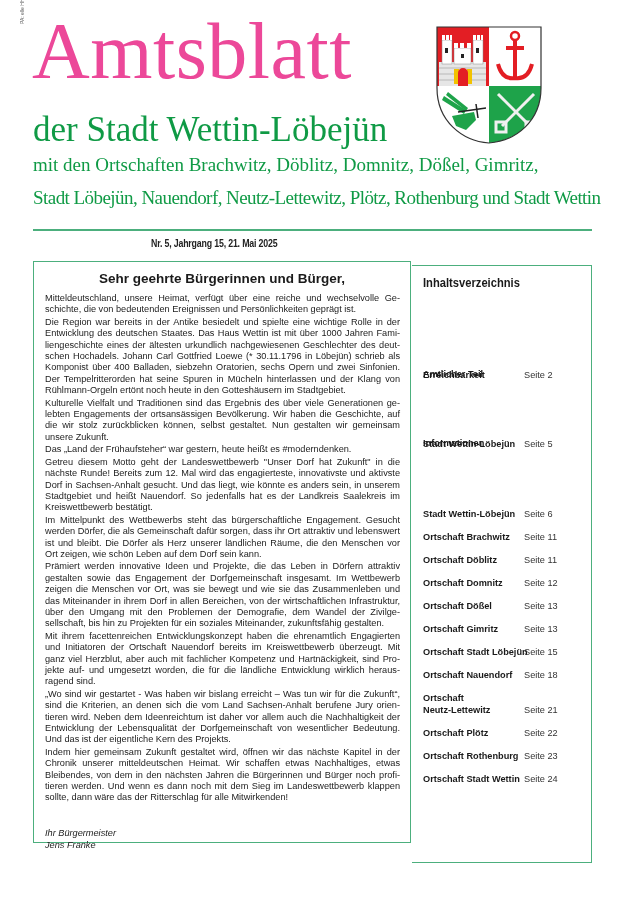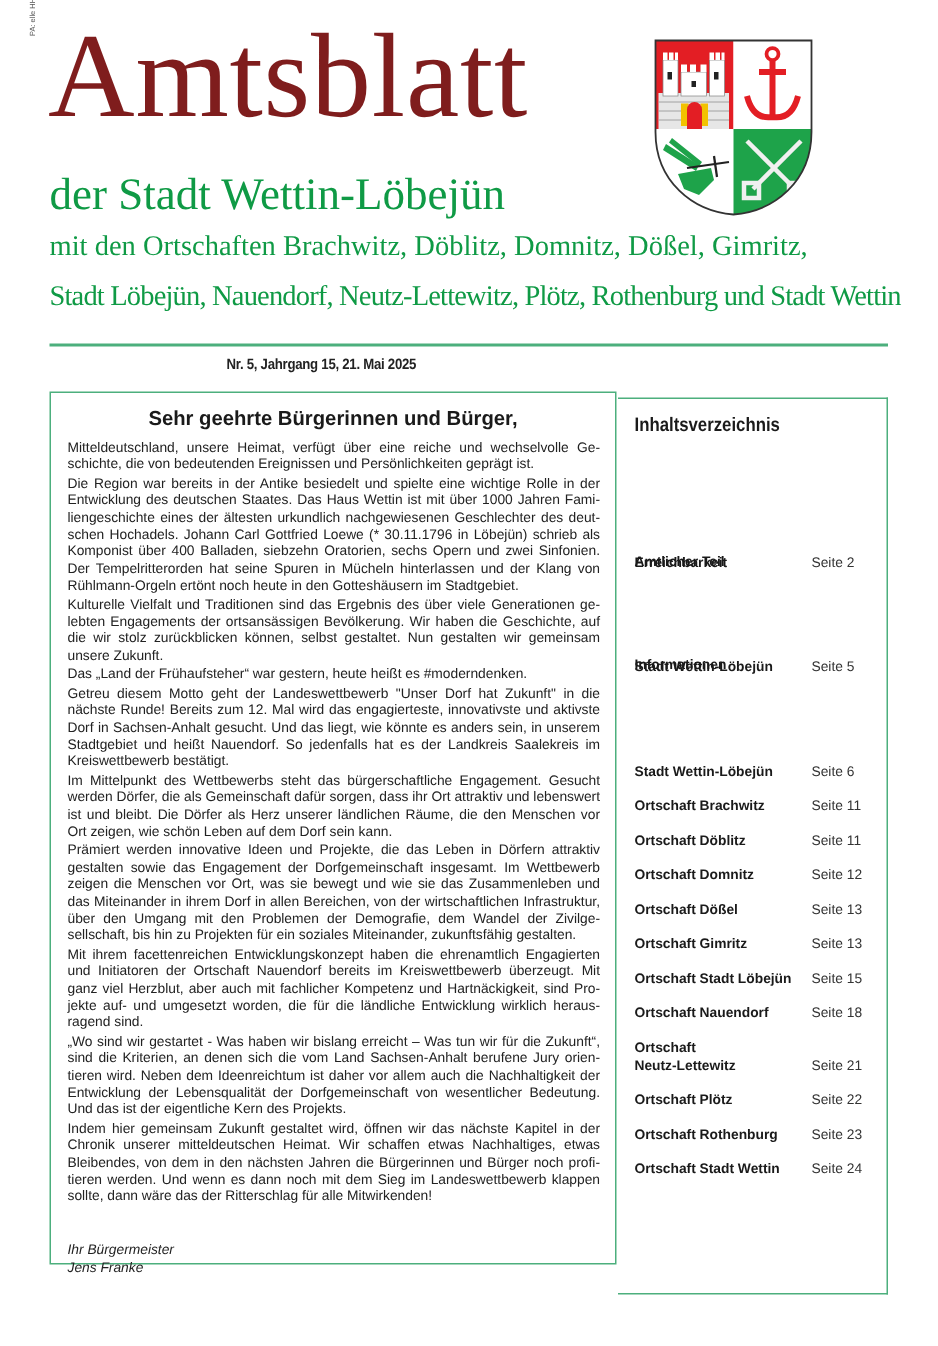--- a/index.html
+++ b/index.html
@@ -1,37 +1,37 @@
 <!DOCTYPE html>
 <html><head>
 <meta charset="utf-8">
 <style>
   html, body { margin: 0; padding: 0; background: #ffffff; }
   body { width: 625px; height: 897px; position: relative; overflow: hidden; font-family: "Liberation Sans", sans-serif; color: #1a1a1a; }
   .side-credit { position: absolute; left: 19px; top: 24px; font-size: 5px; color: #555; transform: rotate(-90deg); transform-origin: left top; white-space: nowrap; }
-  .masthead-title { position: absolute; left: 32px; top: 6px; font-family: "Liberation Serif", "DejaVu Serif", serif; font-size: 80px; line-height: 90px; color: #7f1d1d; letter-spacing: 0.5px; margin: 0; font-weight: normal; }
-  .masthead-sub { position: absolute; left: 33px; top: 112px; font-family: "Liberation Serif", "DejaVu Serif", serif; font-size: 30px; line-height: 36px; color: #0f9a45; margin: 0; font-weight: normal; }
+  .masthead-title { position: absolute; left: 32px; top: 6px; font-family: "Liberation Serif", "DejaVu Serif", serif; font-size: 80px; line-height: 90px; color: #ec4899; letter-spacing: 0.5px; margin: 0; font-weight: normal; }
+  .masthead-sub { position: absolute; left: 33px; top: 112px; font-family: "Liberation Serif", "DejaVu Serif", serif; font-size: 35px; line-height: 36px; color: #0f9a45; margin: 0; font-weight: normal; }
   .masthead-places { position: absolute; left: 33px; font-family: "Liberation Serif", "DejaVu Serif", serif; font-size: 19px; line-height: 24px; color: #0f9a45; white-space: nowrap; }
   .places-1 { top: 153px; text-align: center; }
   .places-2 { top: 186px; letter-spacing: -0.55px; }
   .coat { position: absolute; left: 436px; top: 26px; width: 106px; height: 118px; }
   .rule { position: absolute; left: 33px; top: 229px; width: 559px; height: 2px; background: #4caf7d; }
   .issue-line { position: absolute; left: 151px; top: 238px; font-size: 10px; font-weight: bold; letter-spacing: -0.2px; color: #222; white-space: nowrap; font-family: "Liberation Sans", sans-serif; transform: scaleX(0.88); transform-origin: left top; }
   .letter-box { position: absolute; left: 33px; top: 261px; width: 378px; height: 582px; border: 1.5px solid #4caf7d; box-sizing: border-box; }
   .toc-box { position: absolute; left: 412px; top: 265px; width: 180px; height: 598px; border: 1.5px solid #4caf7d; border-left: none; box-sizing: border-box; padding-left: 16px; }
   .letter-heading { position: absolute; left: 0; top: 9px; width: 100%; text-align: center; font-size: 13.5px; font-weight: bold; color: #1a1a1a; margin: 0; }
   .letter-body { position: absolute; left: 10px; top: 30px; width: 357px; font-size: 9.2px; line-height: 11.4px; color: #222; text-align: justify; hyphens: manual; }
   .letter-body p { margin: 1px; }
   .letter-body .gap { height: 11px; }
   .sig { font-style: italic; }
   .toc-title { position: absolute; left: 11px; top: 9px; font-size: 13px; font-weight: bold; color: #1a1a1a; margin: 0; transform: scaleX(0.86); transform-origin: left top; white-space: nowrap; }
   .toc-section { position: absolute; left: 11px; font-size: 9.2px; font-weight: bold; color: #1a1a1a; white-space: nowrap; }
   .toc-entry { position: absolute; left: 11px; width: 163px; font-size: 9.2px; line-height: 11.5px; color: #1a1a1a; margin-top: 48px; }
   .toc-entry .label { font-weight: bold; display: inline-block; }
-  .toc-entry .page { position: absolute; left: 118px; bottom: 0; white-space: nowrap; color: #333; text-align: center; }
+  .toc-entry .page { position: absolute; left: 101px; bottom: 0; white-space: nowrap; color: #333; text-align: center; }
 </style>
 </head>
 <body>
 
 <div class="side-credit">PA: elle HH</div>
 
 <h1 class="masthead-title">Amtsblatt</h1>
 <h2 class="masthead-sub">der Stadt Wettin-Löbejün</h2>
 <div class="masthead-places places-1">mit den Ortschaften Brachwitz, Döblitz, Domnitz, Dößel, Gimritz,</div>
 <div class="masthead-places places-2">Stadt Löbejün, Nauendorf, Neutz-Lettewitz, Plötz, Rothenburg und Stadt Wettin</div>

